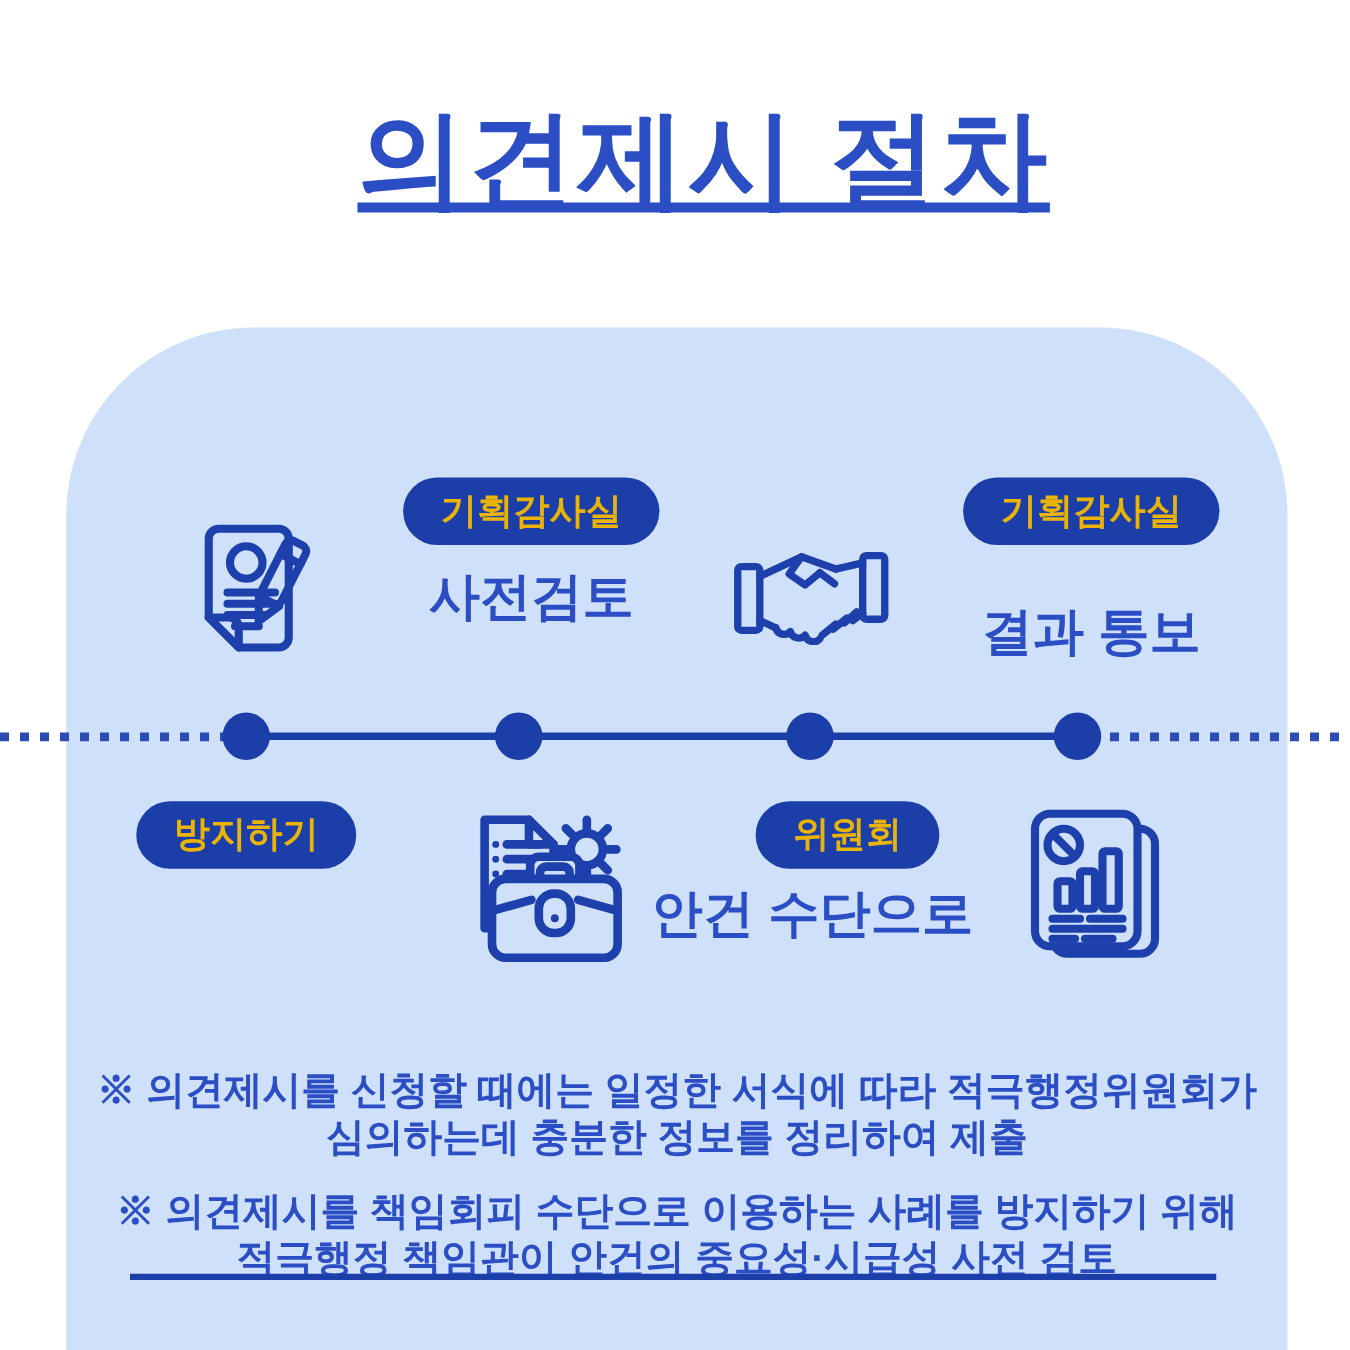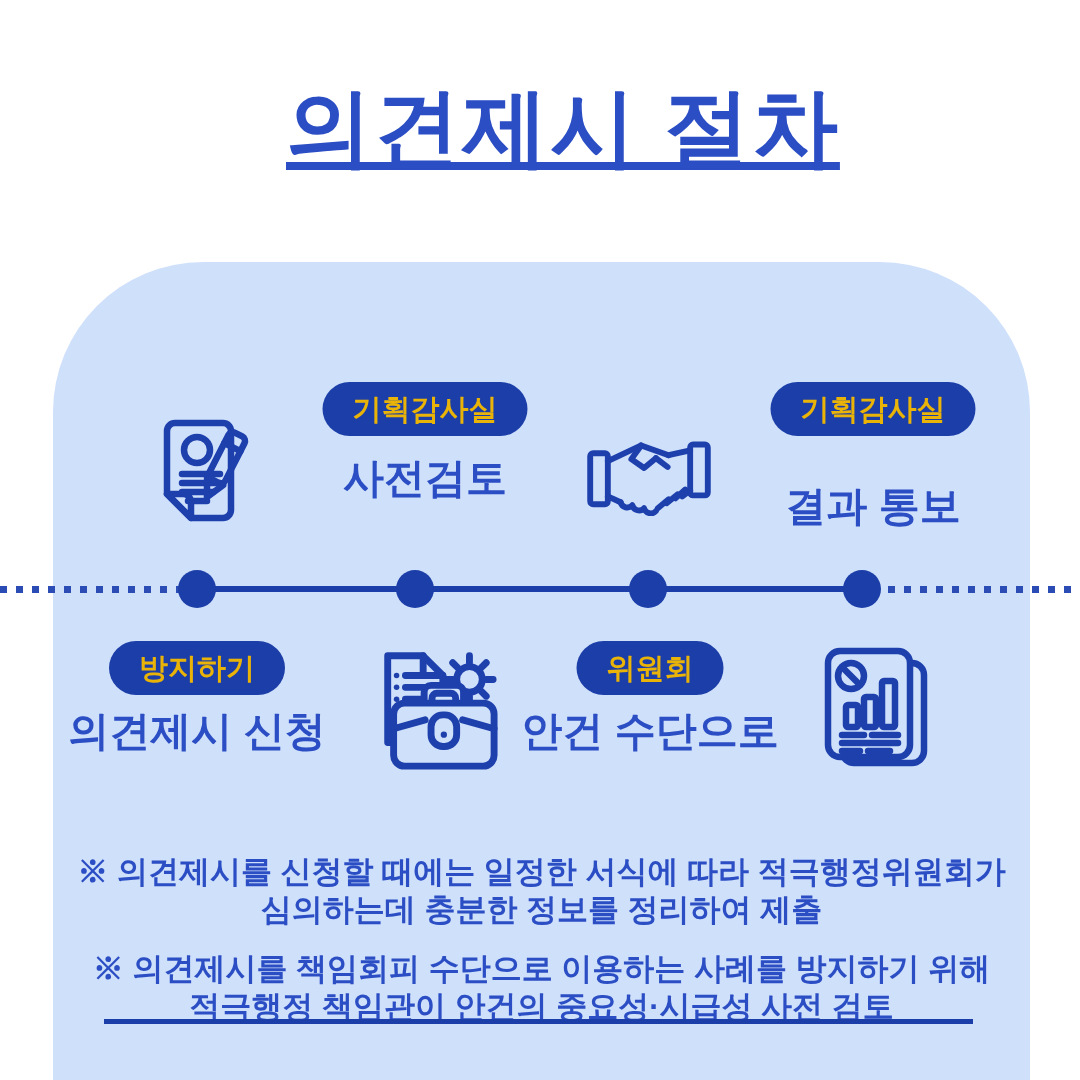--- a/index.html
+++ b/index.html
@@ -42,21 +42,21 @@
   .tl-solid{position:absolute;left:197px;top:586px;width:665px;height:6px;background:var(--navy);}
   .tl-dot{position:absolute;top:570px;width:38px;height:38px;border-radius:50%;background:var(--navy);}
   .d1{left:178px;} .d2{left:396px;} .d3{left:629px;} .d4{left:843px;}
   
   .badge{
     position:absolute;transform:translate(-50%,-50%);
     background:var(--navy);color:#eab308;font-size:29px;font-weight:bold;
     height:54px;line-height:54px;padding:0 30px;border-radius:32px;white-space:nowrap;
   }
   .b1{left:425px;top:409px;} .b2{left:873px;top:409px;}
-  .b3{left:197px;top:668px;} .b4{left:650px;top:668px;}
+  .b3{left:197px;top:668px;} .b4{left:678px;top:668px;}
   .step-label{
     position:absolute;transform:translate(-50%,-50%);
     color:var(--text-blue);font-size:41px;font-weight:bold;white-space:nowrap;
   }
   .l1{left:425px;top:478px;} .l2{left:873px;top:506px;text-align:right;}
   .l3{left:197px;top:731px;} .l4{left:650px;top:731px;}
   
   .icon{position:absolute;}
   .icon svg{display:block;width:100%;height:100%;}
   .i1{left:137px;top:410px;width:120px;height:120px;}
@@ -121,21 +121,20 @@
 
   <div class="tl-dotted left"></div>
   <div class="tl-solid"></div>
   <div class="tl-dotted right"></div>
   <div class="tl-dot d1"></div>
   <div class="tl-dot d2"></div>
   <div class="tl-dot d3"></div>
   <div class="tl-dot d4"></div>
 
   <div class="badge b3">방지하기</div>
-  <div class="step-label l3">의견제시 신청</div>
 
   <div class="icon i3">
     <svg viewBox="0 0 134 134">
       <g fill="none" stroke="#1e40ad" stroke-width="7" stroke-linecap="round" stroke-linejoin="round">
         <path d="M20,12 H56 L76,32 V100 H20 Z"></path>
         <path d="M56,12 V32 H76"></path>
         <circle cx="29" cy="32" r="2.8" fill="#1e40ad" stroke="none"></circle>
         <circle cx="29" cy="44" r="2.8" fill="#1e40ad" stroke="none"></circle>
         <circle cx="29" cy="56" r="2.8" fill="#1e40ad" stroke="none"></circle>
         <path d="M38,32 H64 M38,44 H68 M38,56 H62"></path>

